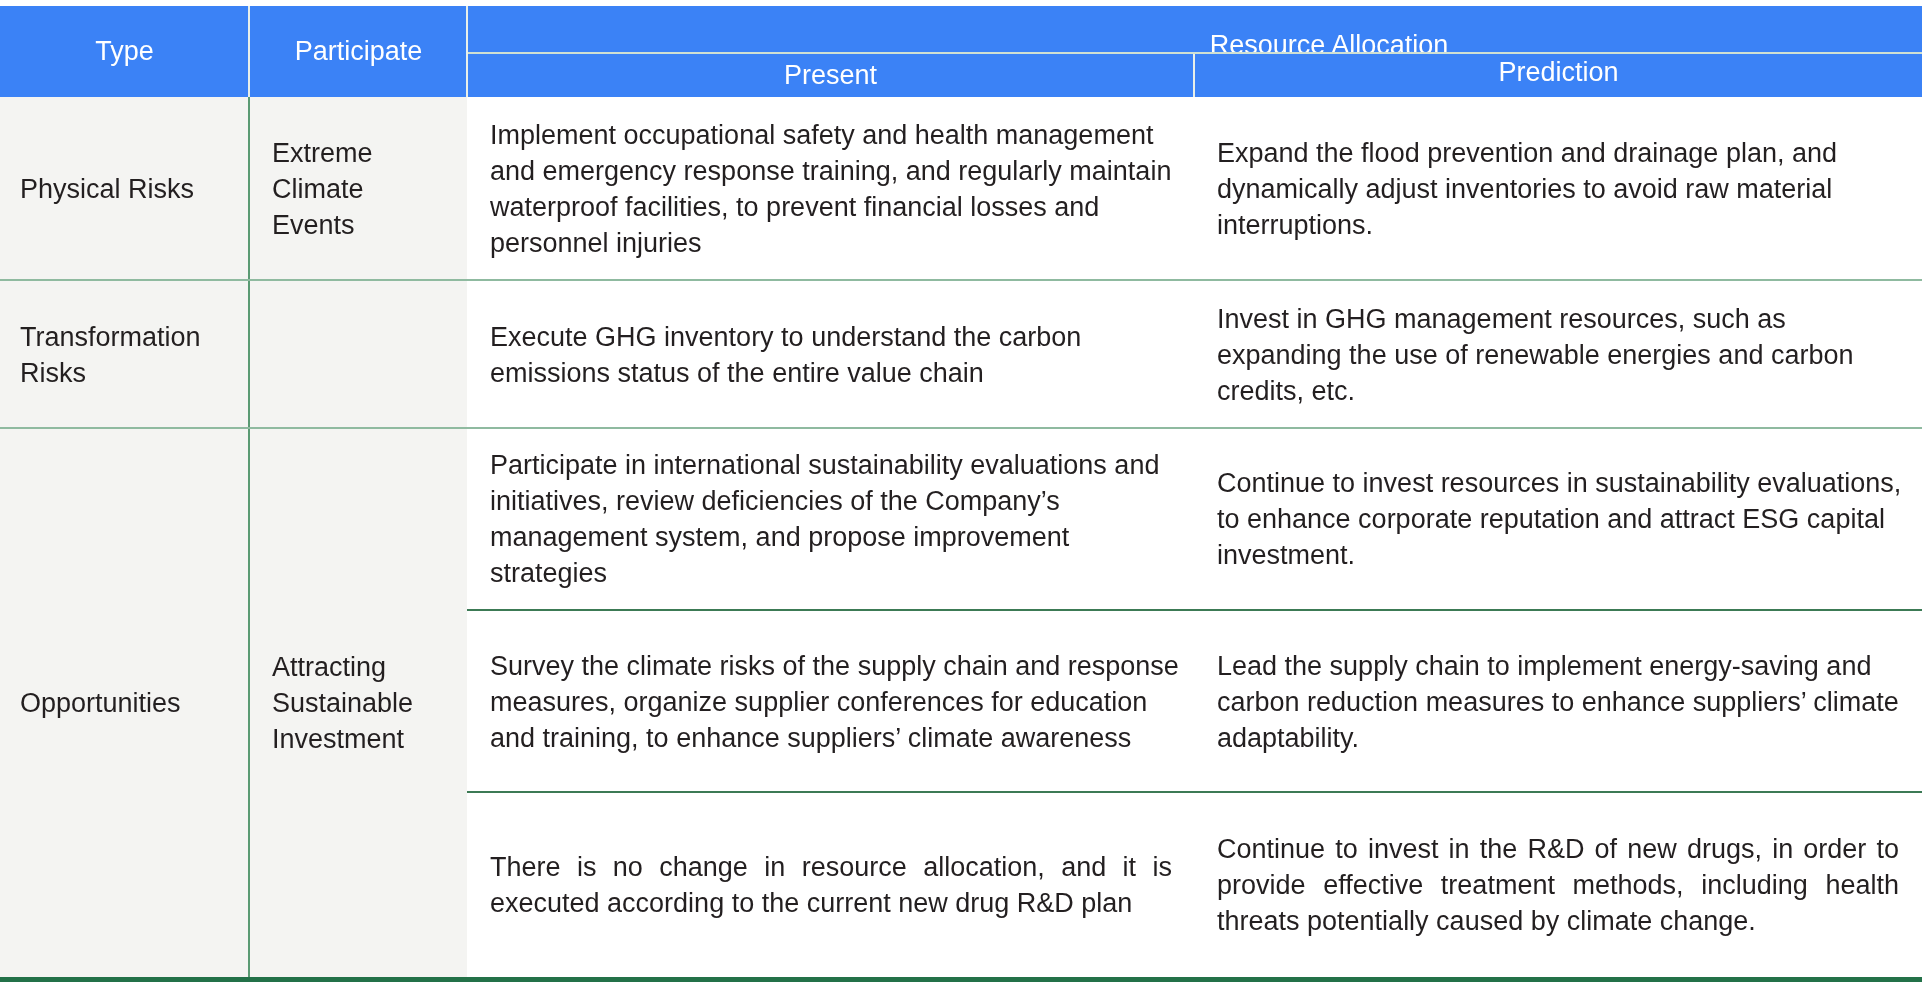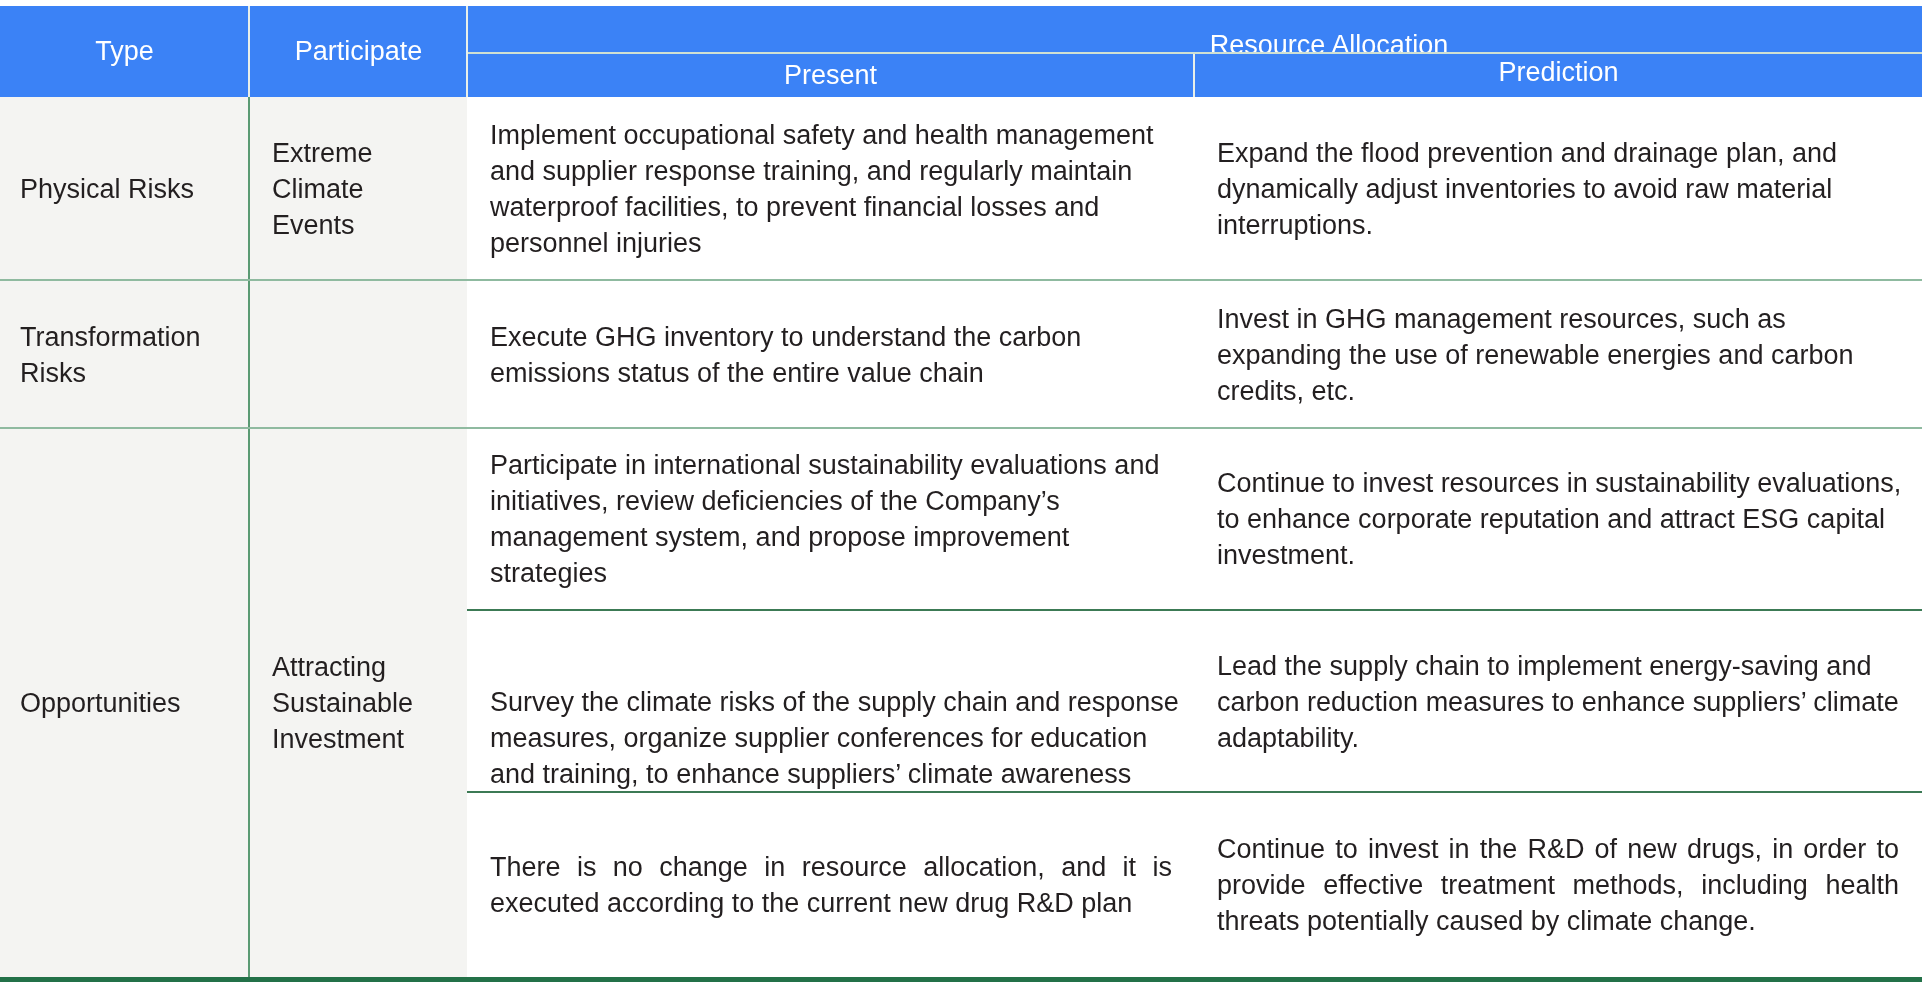--- a/index.html
+++ b/index.html
@@ -37,37 +37,37 @@
     <div class="hv" style="left:1193px;top:48px;height:43px;"></div>
     <div class="hcell" style="left:1195px;top:48px;width:727px;height:37px;">Prediction</div>
   </div>
 
   <div class="body-area">
     <div class="colfill" style="left:0;width:467px;"></div>
     <div class="vline" style="left:248px;top:0;height:880px;"></div>
 
     <div class="cell bold" style="left:20px;top:0;width:220px;height:183px;">Physical Risks</div>
     <div class="cell bold" style="left:272px;top:0;width:180px;height:183px;">Extreme Climate Events</div>
-    <div class="cell" style="left:490px;top:0;width:690px;height:183px;">Implement occupational safety and health management and supplier response training, and regularly maintain waterproof facilities, to prevent financial losses and personnel injuries</div>
+    <div class="cell" style="left:490px;top:0;width:690px;height:183px;">Implement occupational safety and health management and emergency response training, and regularly maintain waterproof facilities, to prevent financial losses and personnel injuries</div>
     <div class="cell" style="left:1217px;top:0;width:690px;height:183px;">Expand the flood prevention and drainage plan, and dynamically adjust inventories to avoid raw material interruptions.</div>
     <div class="rowline" style="left:0;top:182px;width:1922px;"></div>
 
     <div class="cell bold" style="left:20px;top:184px;width:220px;height:147px;">Transformation Risks</div>
     <div class="cell" style="left:490px;top:184px;width:690px;height:147px;">Execute GHG inventory to understand the carbon emissions status of the entire value chain</div>
     <div class="cell" style="left:1217px;top:184px;width:690px;height:147px;">Invest in GHG management resources, such as expanding the use of renewable energies and carbon credits, etc.</div>
     <div class="rowline" style="left:0;top:330px;width:1922px;"></div>
 
     <div class="cell bold" style="left:20px;top:332px;width:220px;height:548px;">Opportunities</div>
     <div class="cell bold" style="left:272px;top:332px;width:180px;height:548px;">Attracting Sustainable Investment</div>
 
     <div class="cell" style="left:490px;top:332px;width:690px;height:180px;">Participate in international sustainability evaluations and initiatives, review deficiencies of the Company’s management system, and propose improvement strategies</div>
     <div class="cell" style="left:1217px;top:332px;width:690px;height:180px;">Continue to invest resources in sustainability evaluations, to enhance corporate reputation and attract ESG capital investment.</div>
     <div class="rowline dark" style="left:467px;top:512px;width:1455px;"></div>
 
-    <div class="cell" style="left:490px;top:514px;width:690px;height:181px;margin-top:36px;">Survey the climate risks of the supply chain and response measures, organize supplier conferences for education and training, to enhance suppliers’ climate awareness</div>
+    <div class="cell" style="left:490px;top:514px;width:690px;height:181px;">Survey the climate risks of the supply chain and response measures, organize supplier conferences for education and training, to enhance suppliers’ climate awareness</div>
     <div class="cell" style="left:1217px;top:514px;width:690px;height:181px;">Lead the supply chain to implement energy-saving and carbon reduction measures to enhance suppliers’ climate adaptability.</div>
     <div class="rowline dark" style="left:467px;top:694px;width:1455px;"></div>
 
     <div class="cell justify" style="left:490px;top:696px;width:682px;height:184px;">There is no change in resource allocation, and it is executed according to the current new drug R&amp;D plan</div>
     <div class="cell justify" style="left:1217px;top:696px;width:682px;height:184px;">Continue to invest in the R&amp;D of new drugs, in order to provide effective treatment methods, including health threats potentially caused by climate change.</div>
   </div>
 
   <div class="bottom" style="top:971px;"></div>
 </div>
 

